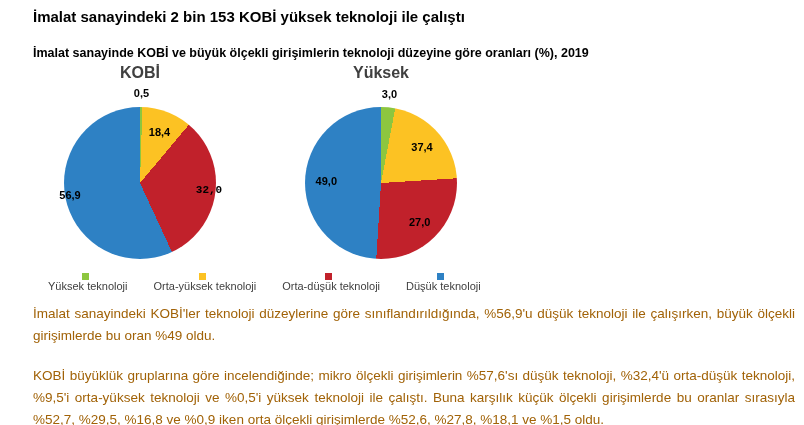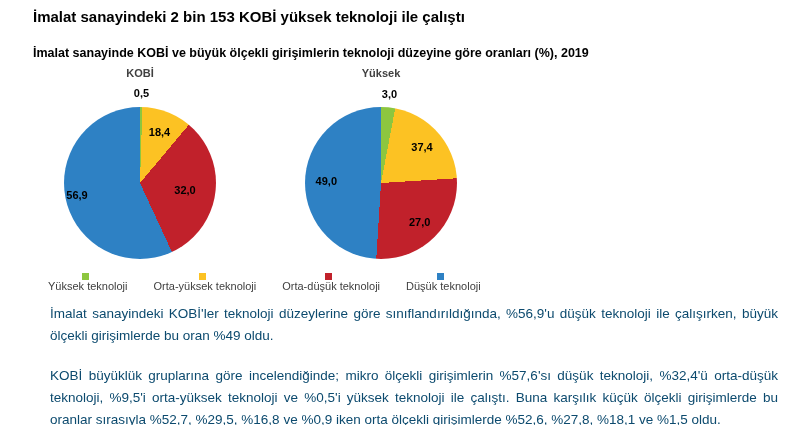--- a/index.html
+++ b/index.html
@@ -34,21 +34,21 @@
   }
   .charts-row {
     margin-top: 5px;
     display: flex;
     gap: 89px;
     padding-left: 31px;
   }
   .chart { width: 152px; }
   .chart-title {
     text-align: center;
-    font-size: 11px;
+    font-size: 16px;
     line-height: 14px;
     font-weight: bold;
     color: #404040;
     margin-bottom: 27px;
   }
   .pie-area {
     position: relative;
     width: 152px;
     height: 152px;
   }
@@ -81,23 +81,23 @@
   }
   .legend-swatch {
     display: inline-block;
     width: 7px;
     height: 7px;
     margin-right: 5px;
   }
   .body-paragraph {
     font-size: 13.5px;
     line-height: 22px;
-    color: #0c4a6e;
+    color: #a16207;
     text-align: justify;
-    margin: 17px;
+    margin: 0;
   }
   .body-paragraph.first { margin-top: 11px; }
   .body-paragraph.second { margin-top: 18px; }
 </style>
 </head>
 <body>
 
 <div class="page">
 
   <h1 class="page-title">İmalat sanayindeki 2 bin 153 KOBİ yüksek teknoloji ile çalıştı</h1>
@@ -105,22 +105,22 @@
   <h2 class="chart-subtitle">İmalat sanayinde KOBİ ve büyük ölçekli girişimlerin teknoloji düzeyine göre oranları (%), 2019</h2>
 
   <div class="charts-row">
 
     <div class="chart">
       <div class="chart-title">KOBİ</div>
       <div class="pie-area">
         <div class="pie" style="background: conic-gradient(rgb(141, 198, 63) 0deg, rgb(141, 198, 63) 1.8deg, rgb(252, 194, 35) 1.8deg, rgb(252, 194, 35) 39.96deg, rgb(193, 33, 43) 39.96deg, rgb(193, 33, 43) 155.16deg, rgb(46, 129, 196) 155.16deg, rgb(46, 129, 196) 360deg);"></div>
       <div class="slice-label" style="left: 77.4086px; top: -13.6689px;">0,5</div>
           <div class="slice-label" style="left: 95.5029px; top: 24.8735px;">18,4</div>
-          <div class="slice-label" style="left: 121px; top: 83.1992px;">32,0</div>
-          <div class="slice-label" style="left: 13px; top: 87.769px;">56,9</div>
+          <div class="slice-label" style="left: 145px; top: 83.1992px; font-family: Liberation Mono, monospace;">32,0</div>
+          <div class="slice-label" style="left: 6px; top: 87.769px;">56,9</div>
         </div>
     </div>
 
     <div class="chart">
       <div class="chart-title">Yüksek</div>
       <div class="pie-area">
         <div class="pie" style="background: conic-gradient(rgb(141, 198, 63) 0deg, rgb(141, 198, 63) 10.8deg, rgb(252, 194, 35) 10.8deg, rgb(252, 194, 35) 86.4deg, rgb(193, 33, 43) 86.4deg, rgb(193, 33, 43) 183.6deg, rgb(46, 129, 196) 183.6deg, rgb(46, 129, 196) 360deg);"></div>
       <div class="slice-label" style="left: 84.4396px; top: -13.282px;">3,0</div>
           <div class="slice-label" style="left: 117.046px; top: 39.813px;">37,4</div>
           <div class="slice-label" style="left: 114.693px; top: 114.693px;">27,0</div>

